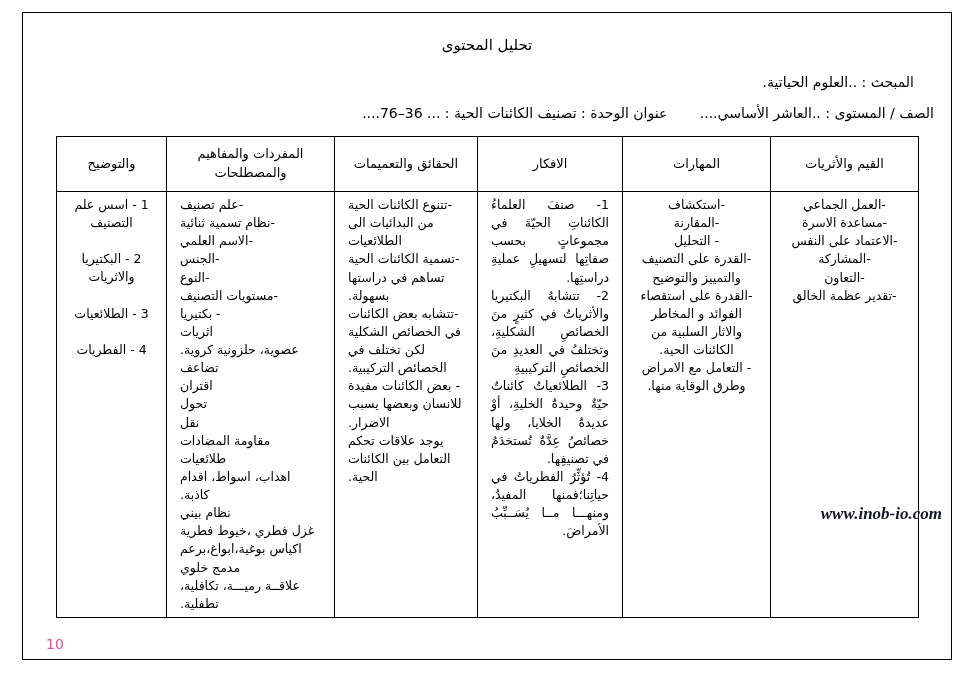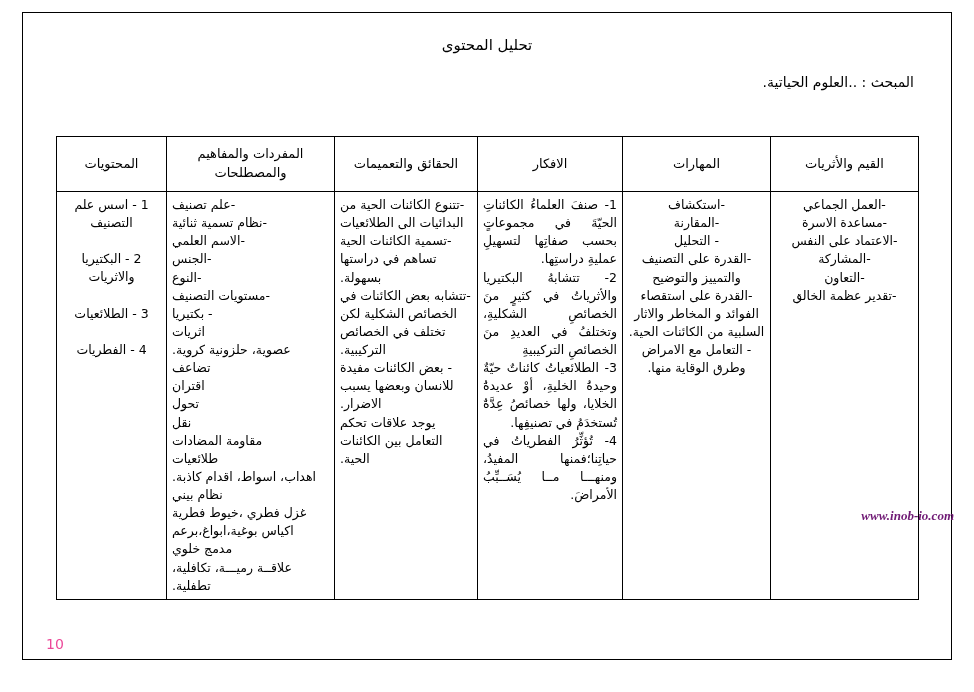--- a/index.html
+++ b/index.html
@@ -64,21 +64,21 @@
     top: 136px;
     width: 862px;
     border-collapse: collapse;
     table-layout: fixed;
     direction: rtl;
   }
   table.content-table th,
   table.content-table td {
     border: 1px solid #000;
     vertical-align: top;
-    padding: 4px 5px;
+    padding: 4px 13px;
     font-size: 12.5px;
     line-height: 1.45;
   }
   table.content-table th {
     text-align: center;
     font-weight: normal;
     font-size: 13px;
     vertical-align: middle;
     height: 46px;
     padding: 4px 3px;
@@ -107,59 +107,63 @@
   .cell-lines div { white-space: pre-wrap; }
   .page-number {
     position: absolute;
     left: 46px;
     top: 636px;
     font-size: 14px;
     color: #ec4899;
   }
   .watermark {
     position: absolute;
-    right: 20px;
+    right: 32px;
     bottom: 8px;
-    font-size: 13px;
+    font-size: 17px;
     font-weight: bold;
     font-style: italic;
-    color: #701a75;
+    color: #0f172a;
     font-family: "Liberation Serif", serif;
     direction: ltr;
   }
 </style>
 </head>
 <body>
 
 <div class="page">
 
   <div class="page-frame"></div>
 
   <div class="doc-title">تحليل المحتوى</div>
 
   <div class="meta-line meta-subject">المبحث : ..العلوم الحياتية.</div>
 
+  <div class="meta-line meta-grade">
+    <span class="grade-part">الصف / المستوى :  ..العاشر الأساسي....</span>
+    <span class="unit-part">عنوان الوحدة : تصنيف الكائنات الحية  :  ... 36–76....</span>
+  </div>
 
   <table class="content-table">
     <colgroup>
       <col style="width:148px">
       <col style="width:148px">
       <col style="width:145px">
       <col style="width:143px">
       <col style="width:168px">
       <col style="width:110px">
     </colgroup>
     <thead>
       <tr>
         <th>القيم والأثريات</th>
         <th>المهارات</th>
         <th>الافكار</th>
         <th>الحقائق والتعميمات</th>
         <th>المفردات والمفاهيم والمصطلحات</th>
-        <th>المحتويات</th>
+        <th>والتوضيح</th>
       </tr>
     </thead>
     <tbody>
       <tr>
         <td class="col-values">
           <div class="cell-lines">
               <div>-العمل الجماعي
 -مساعدة الاسرة
 -الاعتماد على النفس
 -المشاركة

